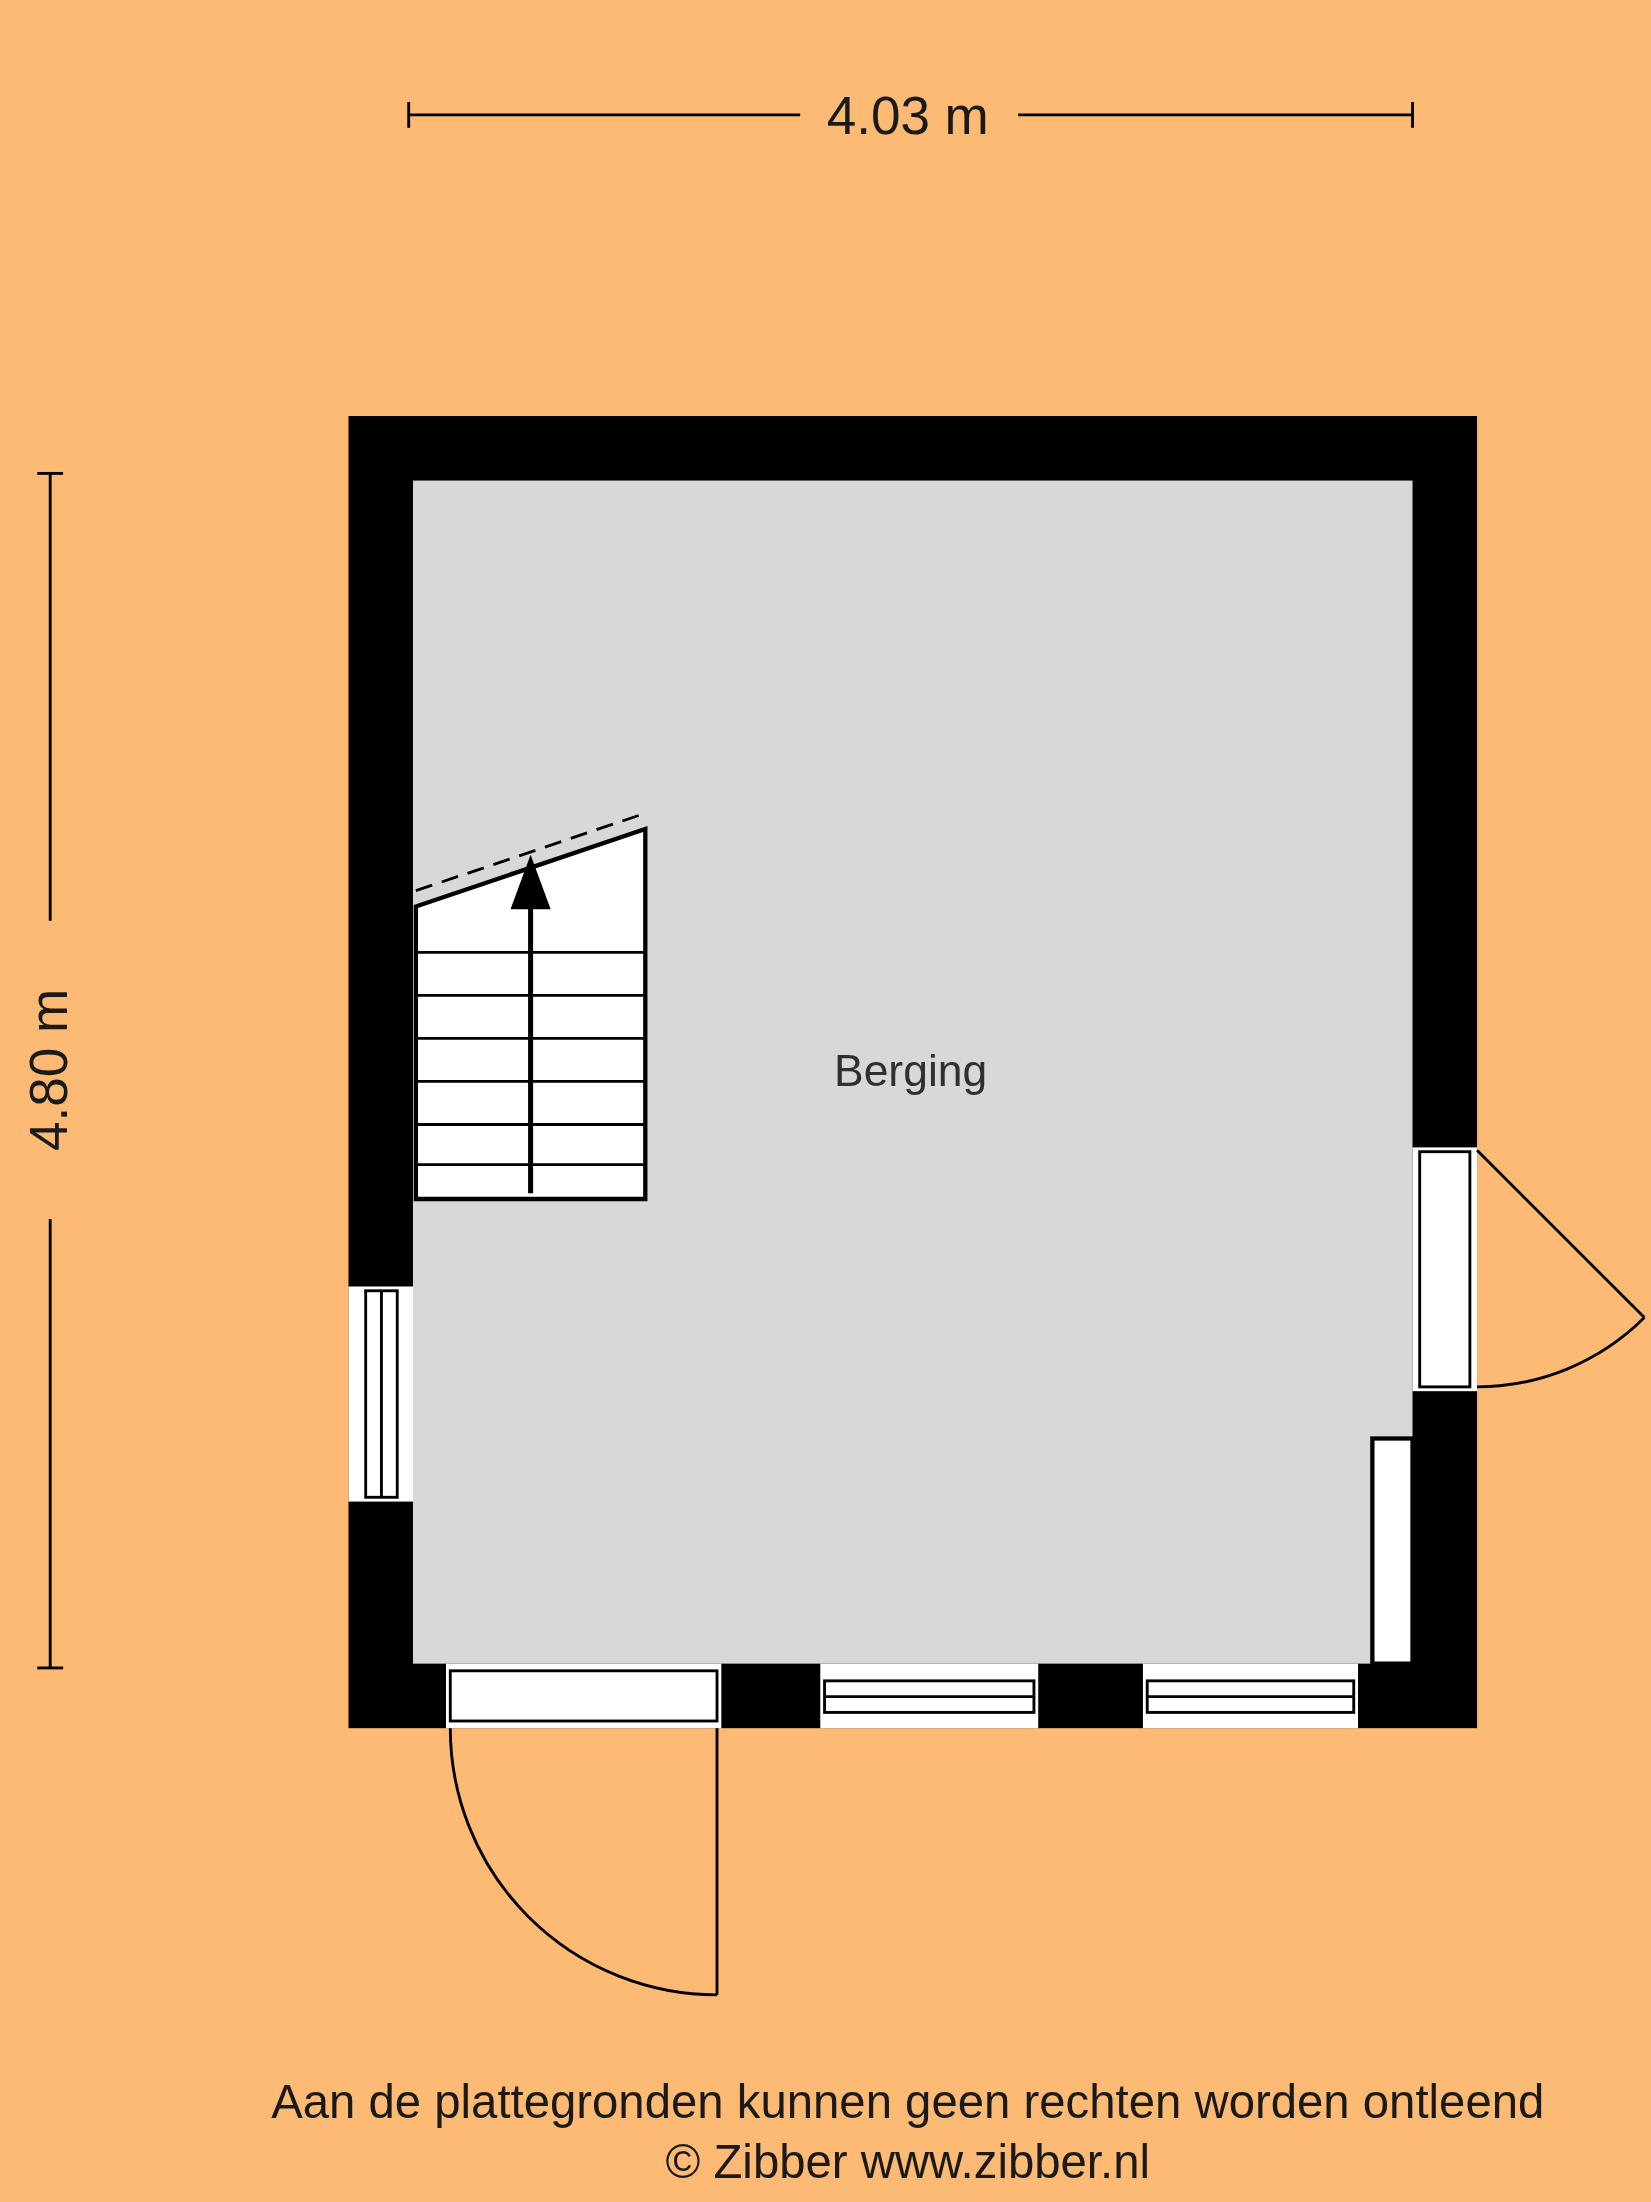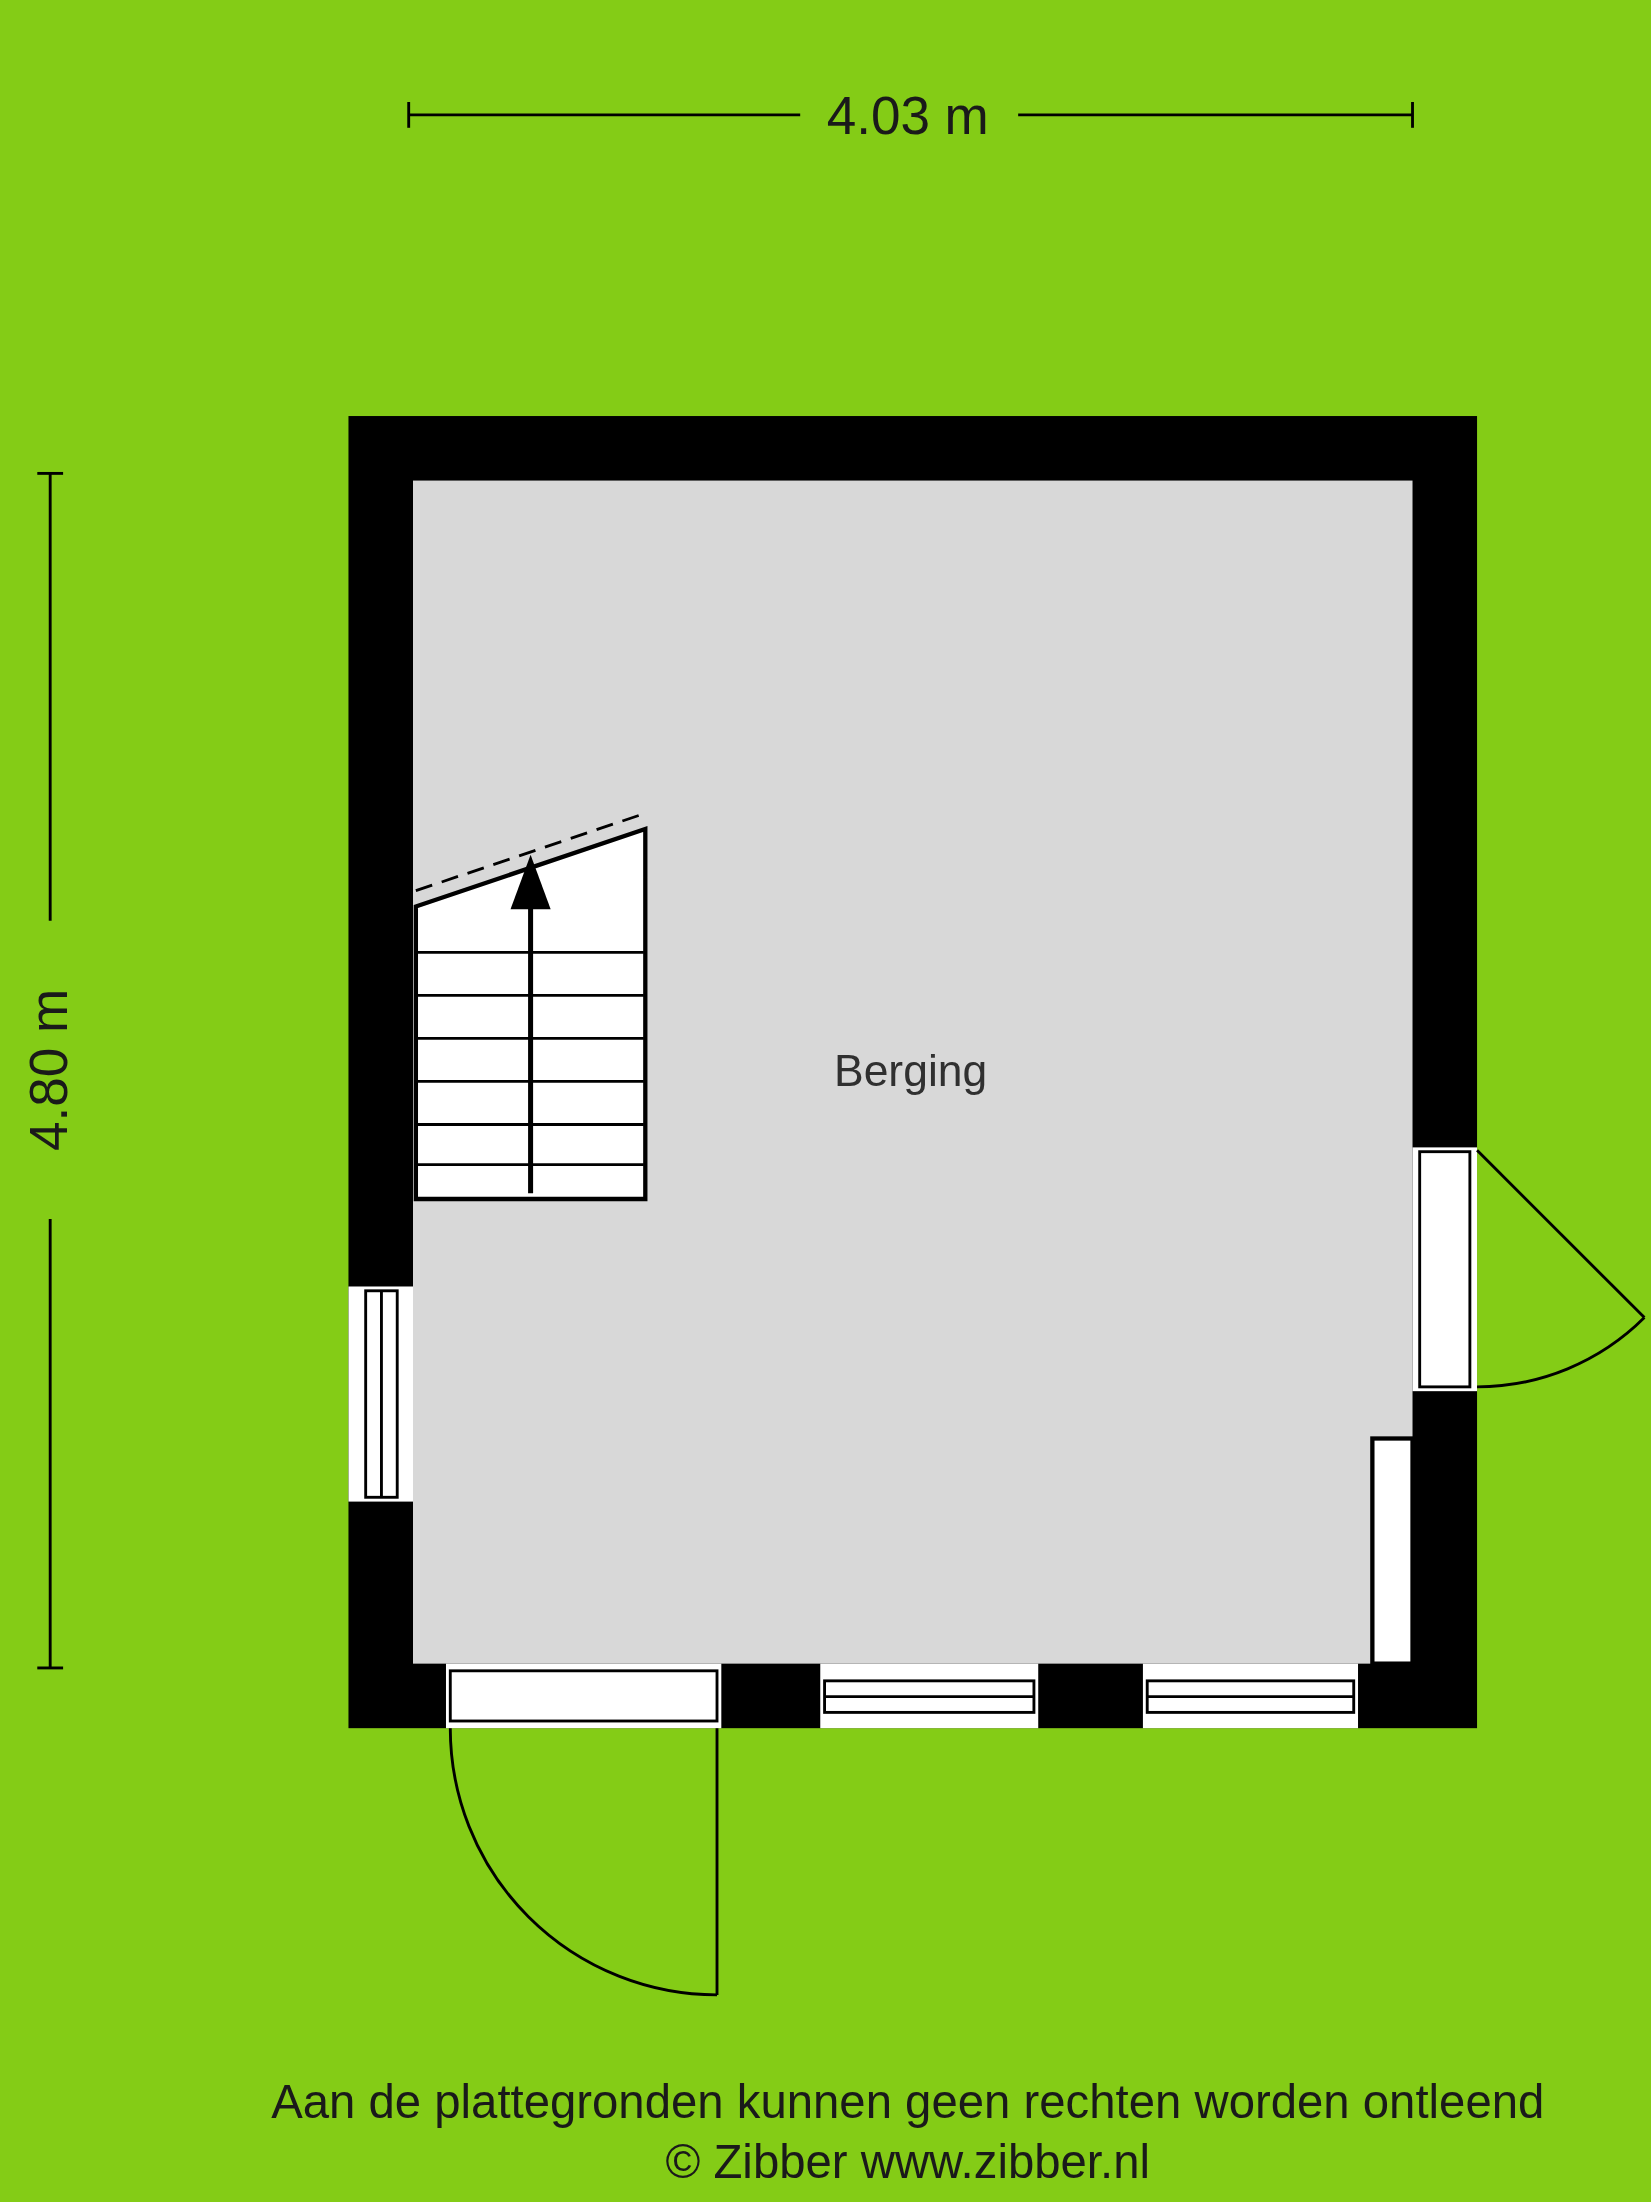--- a/index.html
+++ b/index.html
@@ -7,21 +7,21 @@
     padding: 0;
     background: #ffffff;
     width: 1652px;
     height: 2203px;
     font-family: "Liberation Sans", sans-serif;
   }
   #stage {
     position: relative;
     width: 1652px;
     height: 2203px;
-    background: #84cc16;
+    background: #fdba74;
     overflow: hidden;
   }
   svg { display: block; }
   text {
     font-family: "Liberation Sans", sans-serif;
     fill: #1a1a1a;
   }
   .dim-label { font-size: 37px; }
   .room-label { font-size: 31px; fill: #303030; }
   .footer-label { font-size: 33px; }

